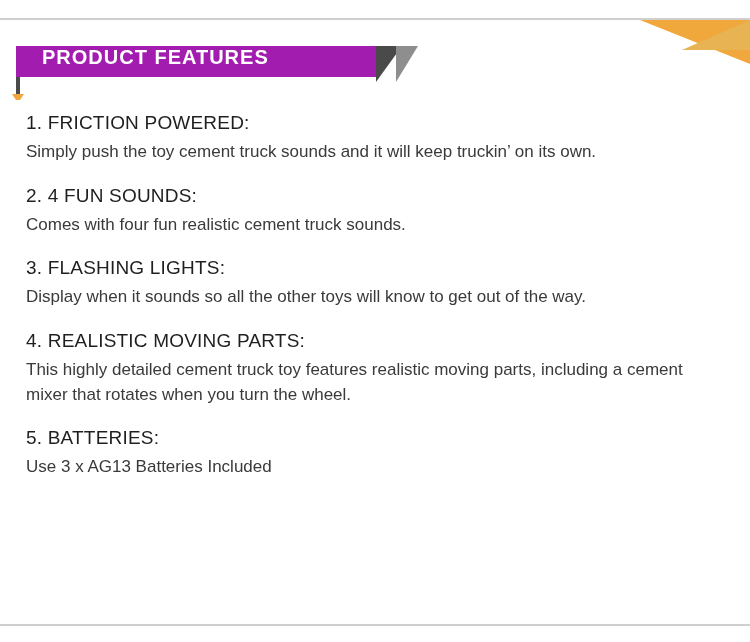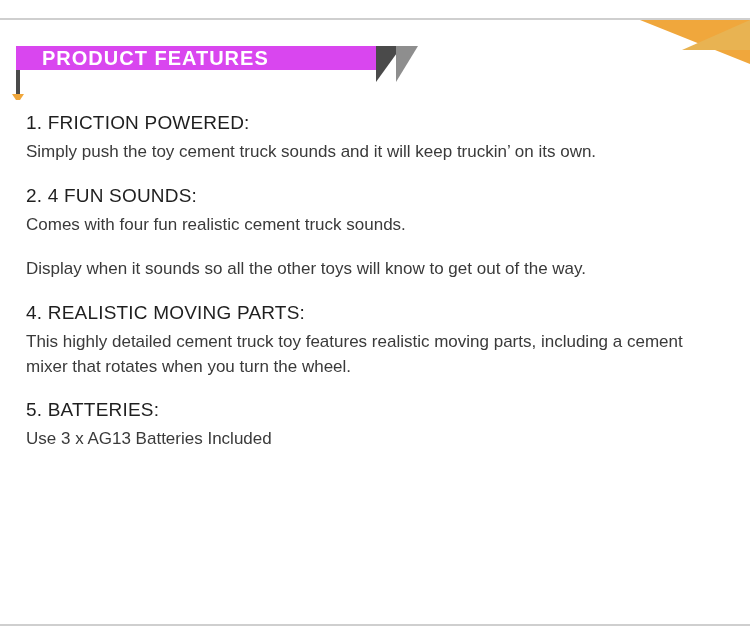--- a/index.html
+++ b/index.html
@@ -59,25 +59,25 @@
     height: 0;
     border-bottom: 30px solid #e8b352;
     border-left: 68px solid transparent;
   }
 
   
   .header-bar {
     position: absolute;
     top: 46px;
     left: 16px;
-    height: 24px;
+    height: 31px;
     width: 360px;
-    background: #d946ef;
+    background: #a21caf;
     display: flex;
-    align-items: flex-end;
+    align-items: flex-start;
   }
   
   .header-bar-slant {
     position: absolute;
     top: 46px;
     left: 376px;
     width: 0;
     height: 0;
     border-top: 36px solid #4a4a4a;
     border-right: 26px solid transparent;
@@ -186,20 +186,21 @@
       <p class="feature-title">1. FRICTION POWERED:</p>
       <p class="feature-body">Simply push the toy cement truck sounds and it will keep truckin’ on its own.</p>
     </div>
 
     <div class="feature">
       <p class="feature-title">2. 4 FUN SOUNDS:</p>
       <p class="feature-body">Comes with four fun realistic cement truck sounds.</p>
     </div>
 
     <div class="feature">
+      <p class="feature-title">3. FLASHING LIGHTS:</p>
       <p class="feature-body">Display when it sounds so all the other toys will know to get out of the way.</p>
     </div>
 
     <div class="feature">
       <p class="feature-title">4. REALISTIC MOVING PARTS:</p>
       <p class="feature-body">This highly detailed cement truck toy features realistic moving parts, including a cement mixer that rotates when you turn the wheel.</p>
     </div>
 
     <div class="feature">
       <p class="feature-title">5. BATTERIES:</p>

